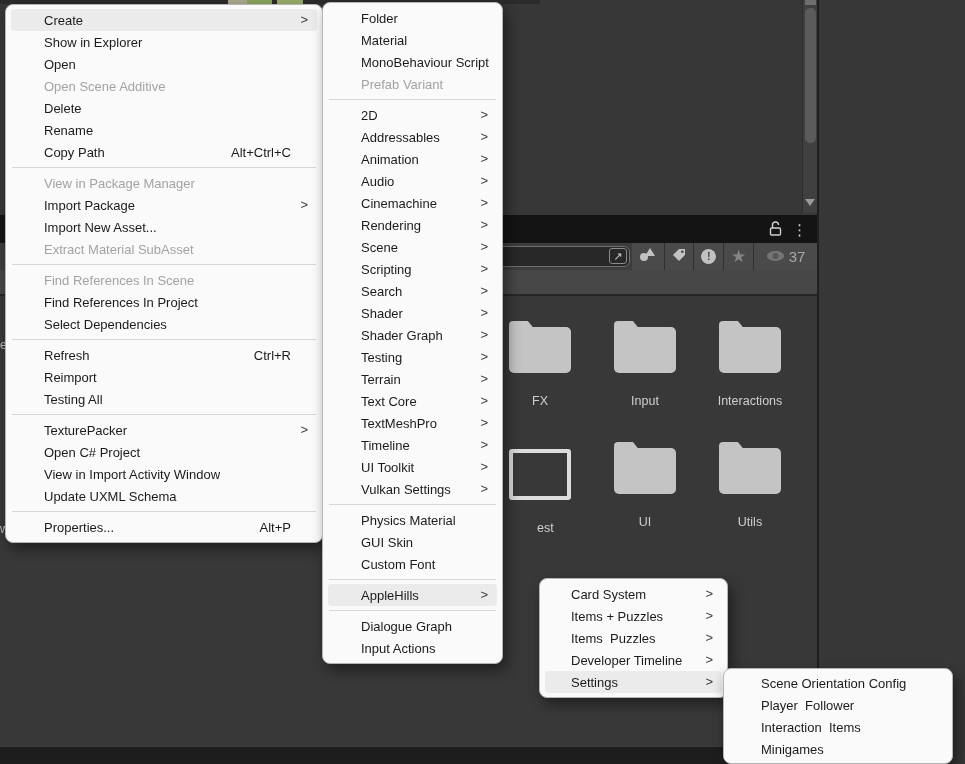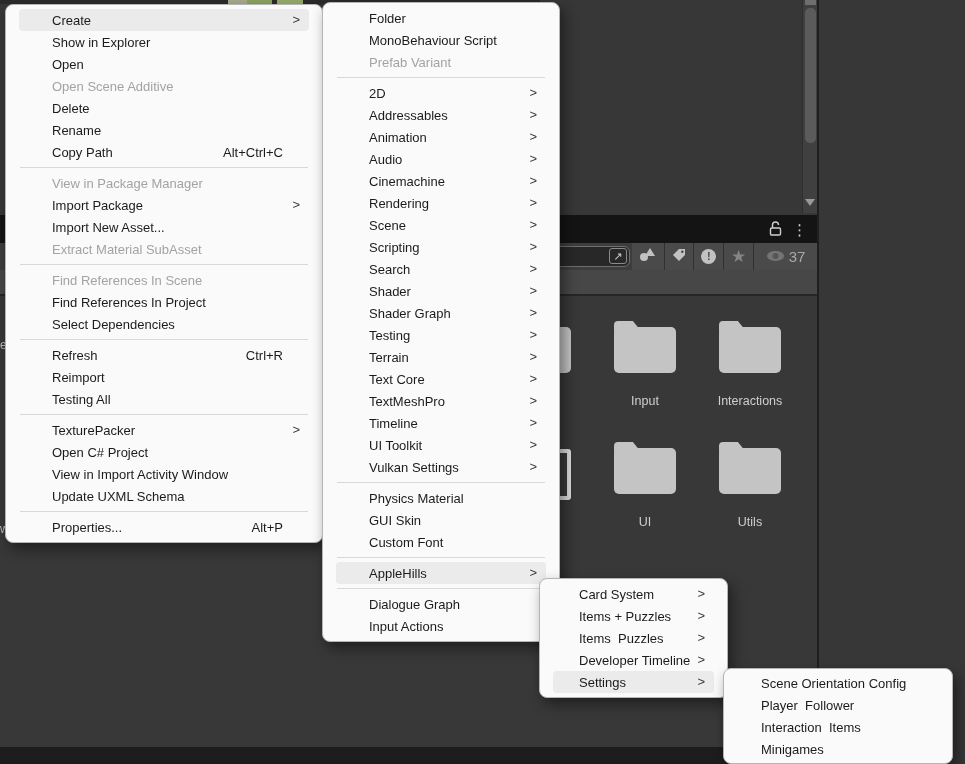--- a/index.html
+++ b/index.html
@@ -48,33 +48,33 @@
   .folder::before { content:""; position:absolute; top:-6px; left:0; width:27px; height:10px; background:#c4c4c4;
                     border-radius:4px 6px 0 0; clip-path:polygon(0 0,70% 0,100% 100%,0 100%); }
   .outline-asset { width:62px; height:51px; border:4px solid #dcdcdc; border-radius:3px; margin-top:1px; background:transparent; }
   .asset-label { margin-top:21px; color:#cfcfcf; font-size:12.5px; white-space:pre; }
   .asset-label.loose { position:absolute; top:0; margin:0; }
 
   .edge-frag { position:absolute; color:#bdbdbd; font-size:12px; }
 
   
   .menu { position:absolute; background:#fafafa; border:1px solid #b5b5b5; border-radius:8px;
-          box-shadow:4px 6px 14px rgba(0,0,0,.45); padding:4px 8px; font-size:13px; color:#1b1b1b;
+          box-shadow:4px 6px 14px rgba(0,0,0,.45); padding:4px 0; font-size:13px; color:#1b1b1b;
           --indent:33px; }
   .mi { position:relative; height:22px; display:flex; align-items:center; margin:0 5px; border-radius:4px;
         padding-right:26px; }
   .mi .lbl { margin-left:var(--indent); white-space:pre; }
   .mi .sc  { margin-left:auto; padding-right:0; }
   .mi .arr { position:absolute; right:9px; top:50%; transform:translateY(-54%); font-size:13px; color:#3c3c3c; }
   .mi.hl  { background:#ebebeb; }
   .mi.dis { color:#a3a3a3; }
   .msep { height:1px; background:#d8d8d8; margin:4px 6px; }
 
   #menu-context   { left:5px;   top:4px;   width:318px; }
-  #menu-create    { left:322px; top:2px;   width:238px; }
+  #menu-create    { left:322px; top:2px;   width:181px; }
   #menu-applehills{ left:539px; top:578px; width:189px;text-align:right; }
   #menu-settings  { left:723px; top:668px; width:230px; --indent:32px; padding:3px 0; }
   #menu-applehills{ --indent:26px; }
 </style>
 </head>
 <body>
 
 <div id="stage">
 
   <div class="bg-panel top-panel"></div>
@@ -253,20 +253,23 @@
       <div class="mi">
         <span class="lbl">Properties...</span>
         <span class="sc">Alt+P</span>
       </div>
     </div>
   <div id="menu-create" class="menu">
       <div class="mi">
         <span class="lbl">Folder</span>
       </div>
       <div class="mi">
+        <span class="lbl">Material</span>
+      </div>
+      <div class="mi">
         <span class="lbl">MonoBehaviour Script</span>
       </div>
       <div class="mi dis">
         <span class="lbl">Prefab Variant</span>
       </div>
       <div class="msep"></div>
       <div class="mi">
         <span class="lbl">2D</span>
         <span class="arr">&gt;</span>
       </div>

